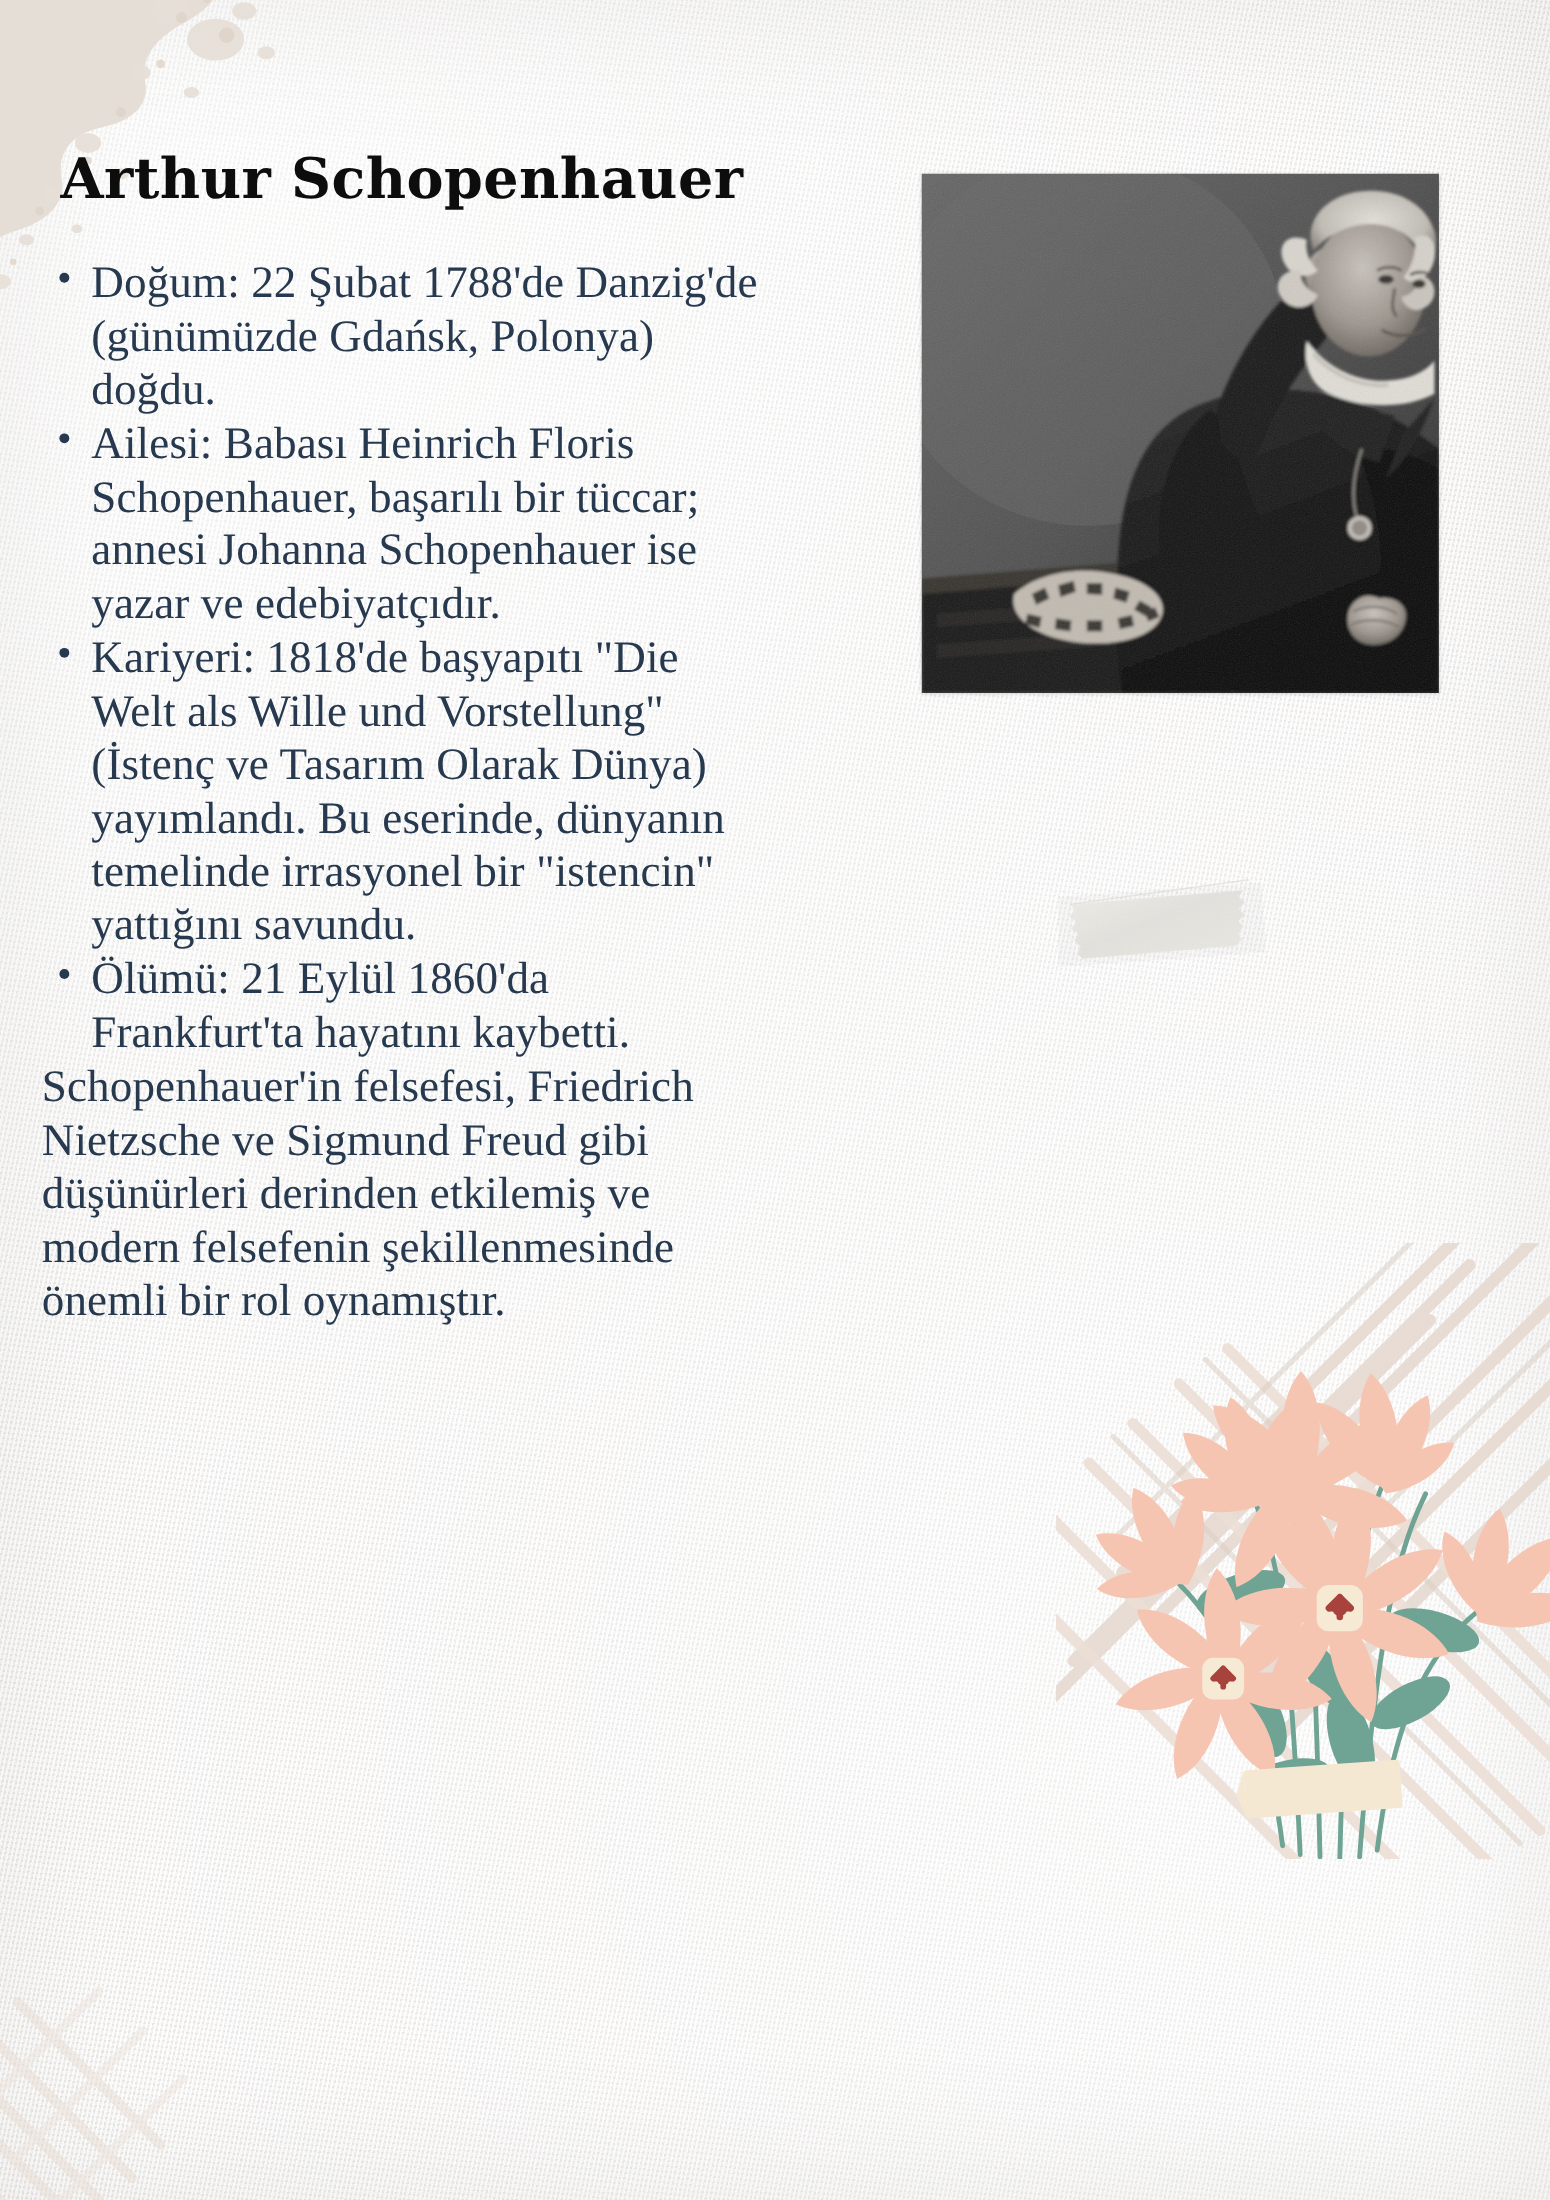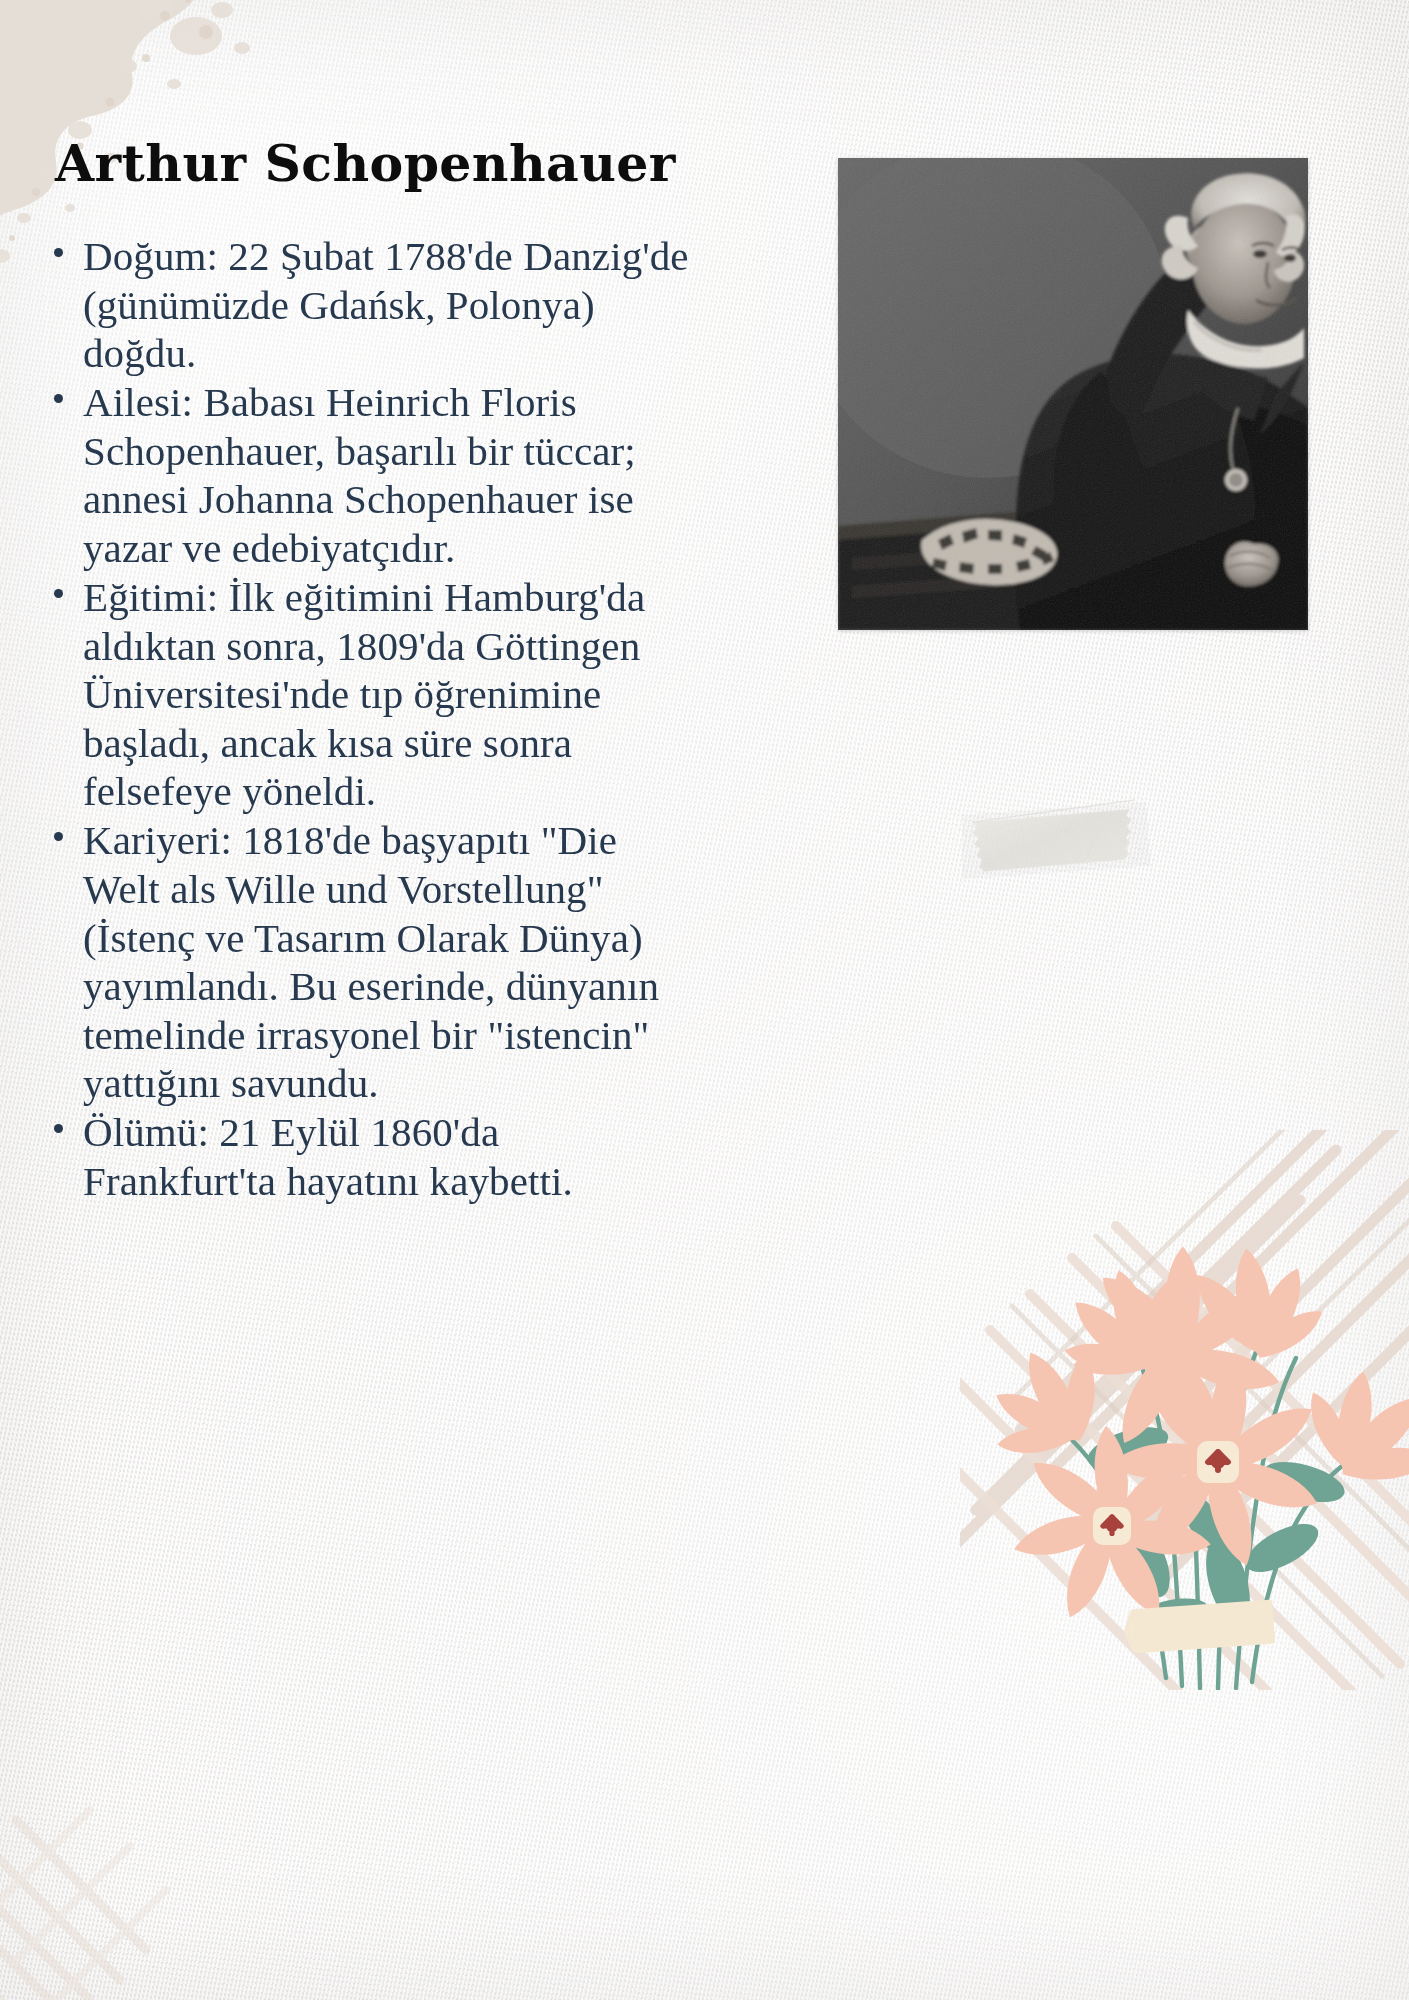--- a/index.html
+++ b/index.html
@@ -440,17 +440,17 @@
         <path d="M172,474 l-8,22 8,22 Z" fill="#f4e8d3"></path>
       </g>
     </g>
   </svg>
 </div>
 
 <div class="content">
   <ul class="bullets">
     <li>Doğum: 22 Şubat 1788'de Danzig'de (günümüzde Gdańsk, Polonya) doğdu.</li>
     <li>Ailesi: Babası Heinrich Floris Schopenhauer, başarılı bir tüccar; annesi Johanna Schopenhauer ise yazar ve edebiyatçıdır.</li>
-    <li>Eğitimi: İlk eğitimini Hamburg'da aldıktan sonra, 1809'da Göttingen Üniversitesi'nde tıp öğrenimine başladı, ancak kısa süre sonra felsefeye yöneldi.</li>
     <li>Kariyeri: 1818'de başyapıtı "Die Welt als Wille und Vorstellung" (İstenç ve Tasarım Olarak Dünya) yayımlandı. Bu eserinde, dünyanın temelinde irrasyonel bir "istencin" yattığını savundu.</li>
     <li>Ölümü: 21 Eylül 1860'da Frankfurt'ta hayatını kaybetti.</li>
   </ul>
+  <p class="closing">Schopenhauer'in felsefesi, Friedrich Nietzsche ve Sigmund Freud gibi düşünürleri derinden etkilemiş ve modern felsefenin şekillenmesinde önemli bir rol oynamıştır.</p>
 </div>
 
 </body></html>

